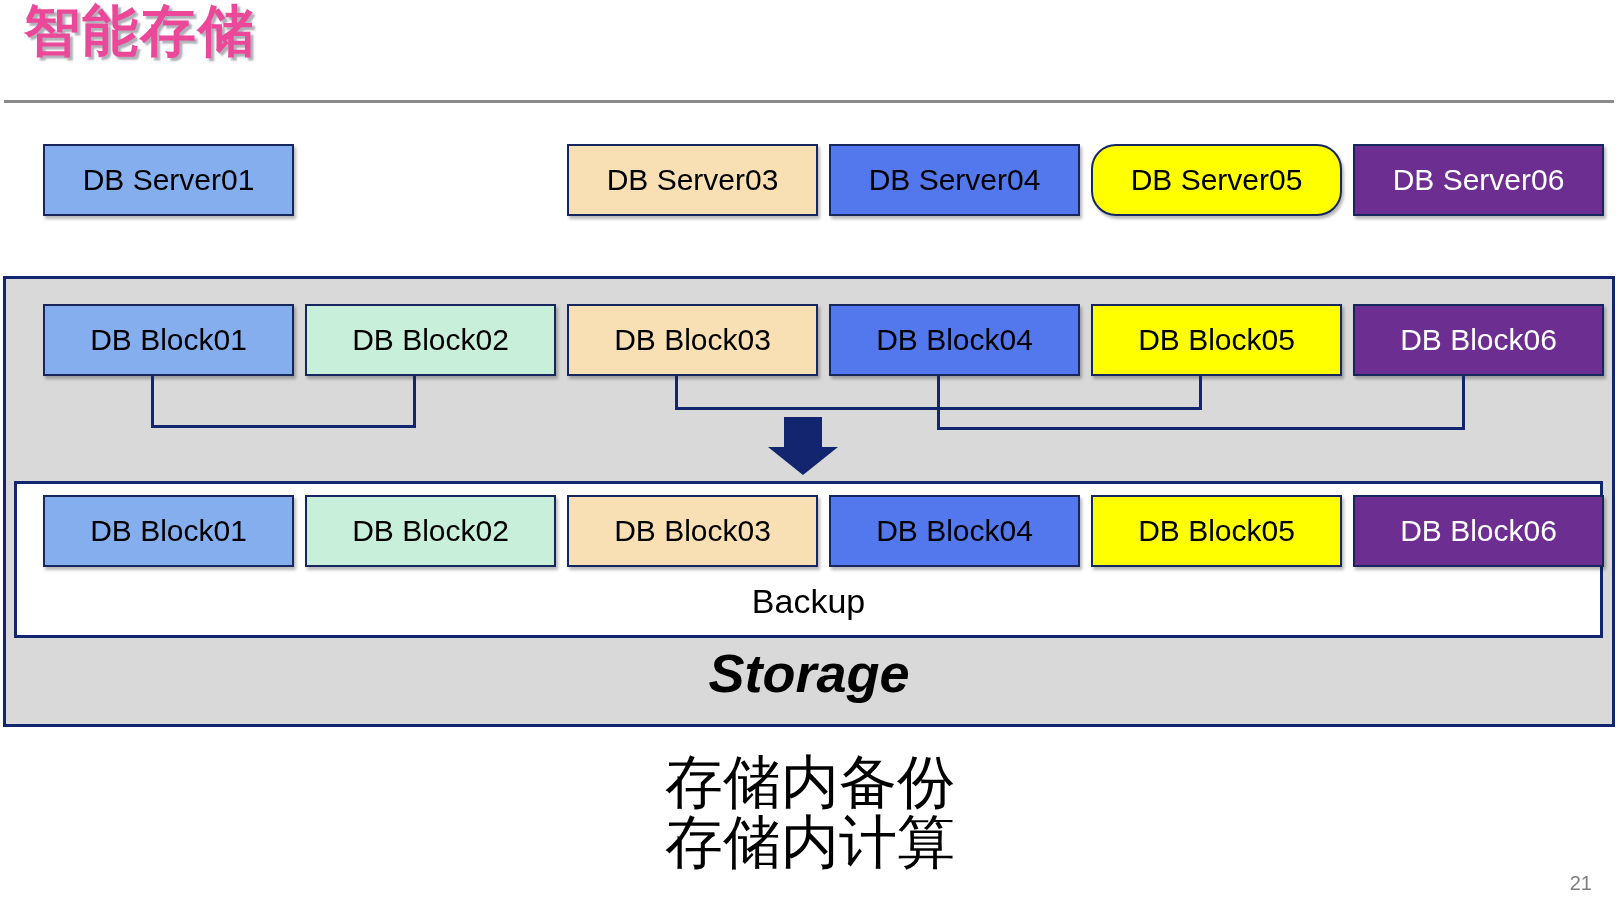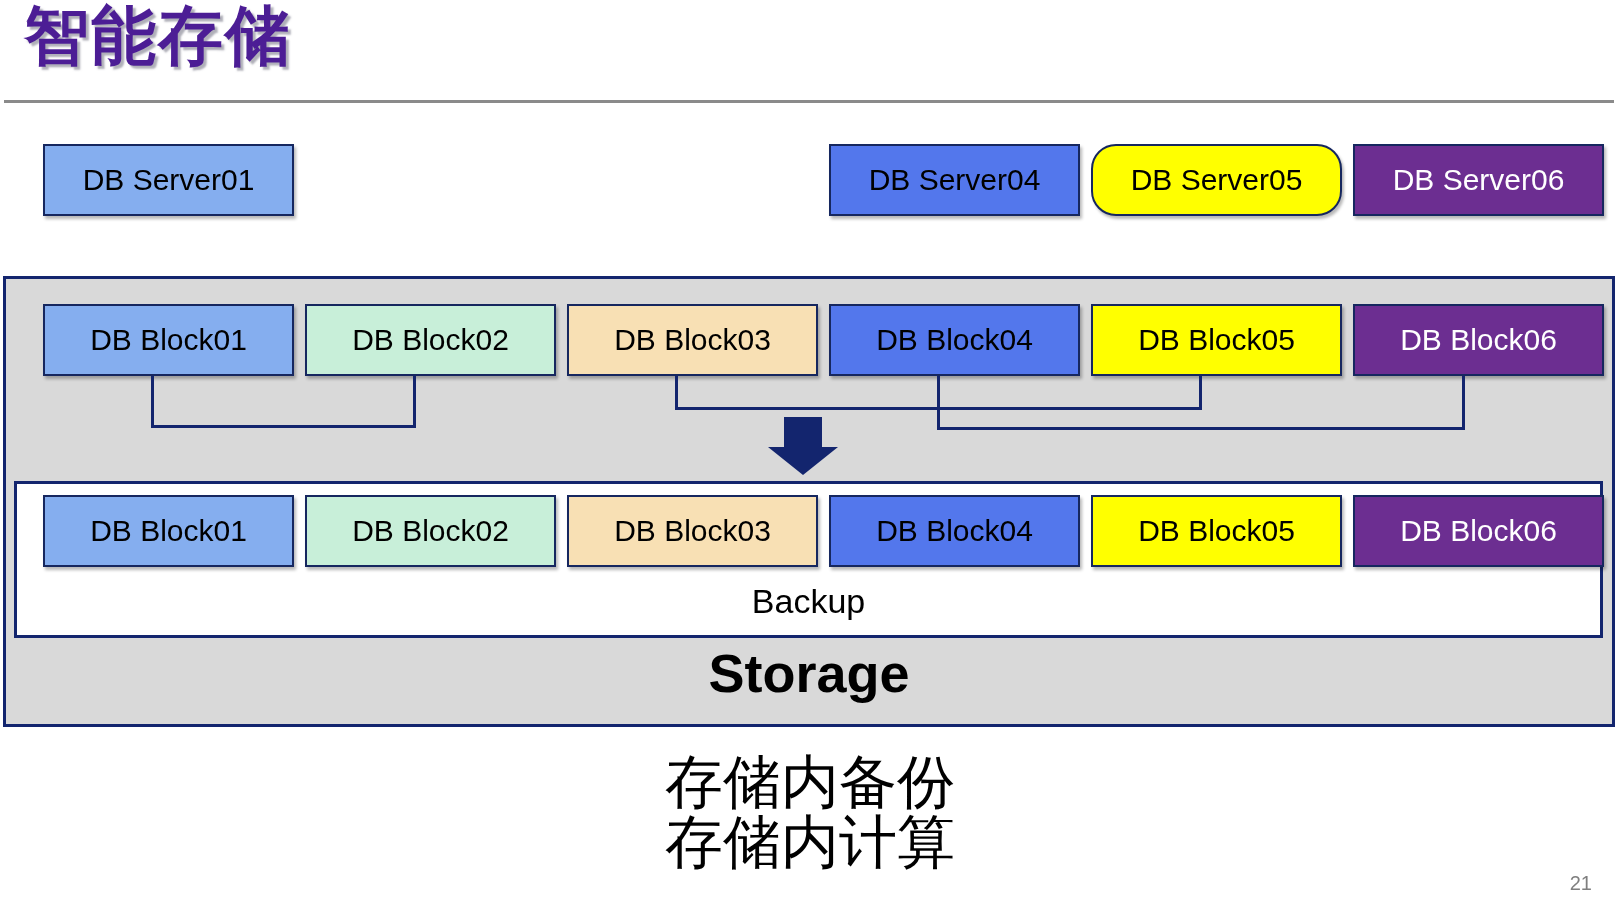--- a/index.html
+++ b/index.html
@@ -3,21 +3,21 @@
 <meta charset="utf-8">
 <style>
   html,body{margin:0;padding:0;background:#ffffff;}
   .slide{
     position:relative;width:1620px;height:910px;background:#ffffff;overflow:hidden;
     font-family:"Liberation Sans","DejaVu Sans",sans-serif;
   }
   .abs{position:absolute;}
   
   .page-title{
-    left:24px;top:2px;font-size:65px;font-weight:bold;color:#4c1d95;
+    left:24px;top:2px;font-size:56px;font-weight:bold;color:#ec4899;
     letter-spacing:2px;line-height:1.05;
     text-shadow:3px 3px 2px rgba(110,110,125,0.55);
     white-space:nowrap;
   }
   .title-rule{left:4px;top:100px;width:1610px;height:3px;background:#8A8A8A;}
   
   .row{left:0;width:1620px;height:56px;margin-left:15px;}
   .box{
     position:absolute;top:0;width:251px;height:72px;box-sizing:border-box;
     border:2px solid #16275F;display:flex;align-items:center;justify-content:center;
@@ -40,36 +40,37 @@
   .line{background:#13256E;}
   
   .arrow-stem{left:784px;top:417px;width:38px;height:31px;background:#13256E;}
   .arrow-head{
     left:768px;top:447px;width:0;height:0;
     border-left:35px solid transparent;border-right:35px solid transparent;
     border-top:28px solid #13256E;
   }
   
   .backup-label{left:14px;top:582px;width:1589px;text-align:center;font-size:34px;color:#000;}
-  .storage-label{left:3px;top:642px;width:1612px;text-align:center;font-size:54px;font-weight:bold;color:#000;}
+  .storage-label{left:3px;top:642px;width:1612px;text-align:center;font-size:54px;font-weight:bold;color:#000;font-style:italic;}
   .captions{left:0;top:752px;width:1620px;text-align:center;font-size:58px;line-height:60px;color:#000;}
   .caption-line{margin:0;padding:0;}
   .page-number{right:28px;top:872px;font-size:20px;color:#7F7F7F;}
 </style>
 </head>
 <body>
 
 <div class="slide">
 
   <div class="abs page-title">智能存储</div>
   <div class="abs title-rule"></div>
 
   <div class="abs row server-row">
 
   <div class="box" style="left: 28px; background: rgb(133, 174, 239); color: rgb(0, 0, 0);">DB Server01</div>
+      <div class="box" style="left: 552px; background: rgb(248, 224, 180); color: rgb(0, 0, 0);">DB Server03</div>
       <div class="box" style="left: 814px; background: rgb(83, 119, 236); color: rgb(0, 0, 0);">DB Server04</div>
       <div class="box" style="left: 1076px; background: rgb(255, 255, 0); color: rgb(0, 0, 0); border-radius: 25px;">DB Server05</div>
       <div class="box" style="left: 1338px; background: rgb(108, 46, 145); color: rgb(255, 255, 255);">DB Server06</div>
     </div>
 
   <div class="abs storage-container"></div>
 
   <div class="abs row block-row-source">
 
   <div class="box" style="left: 28px; background: rgb(133, 174, 239); color: rgb(0, 0, 0);">DB Block01</div>

